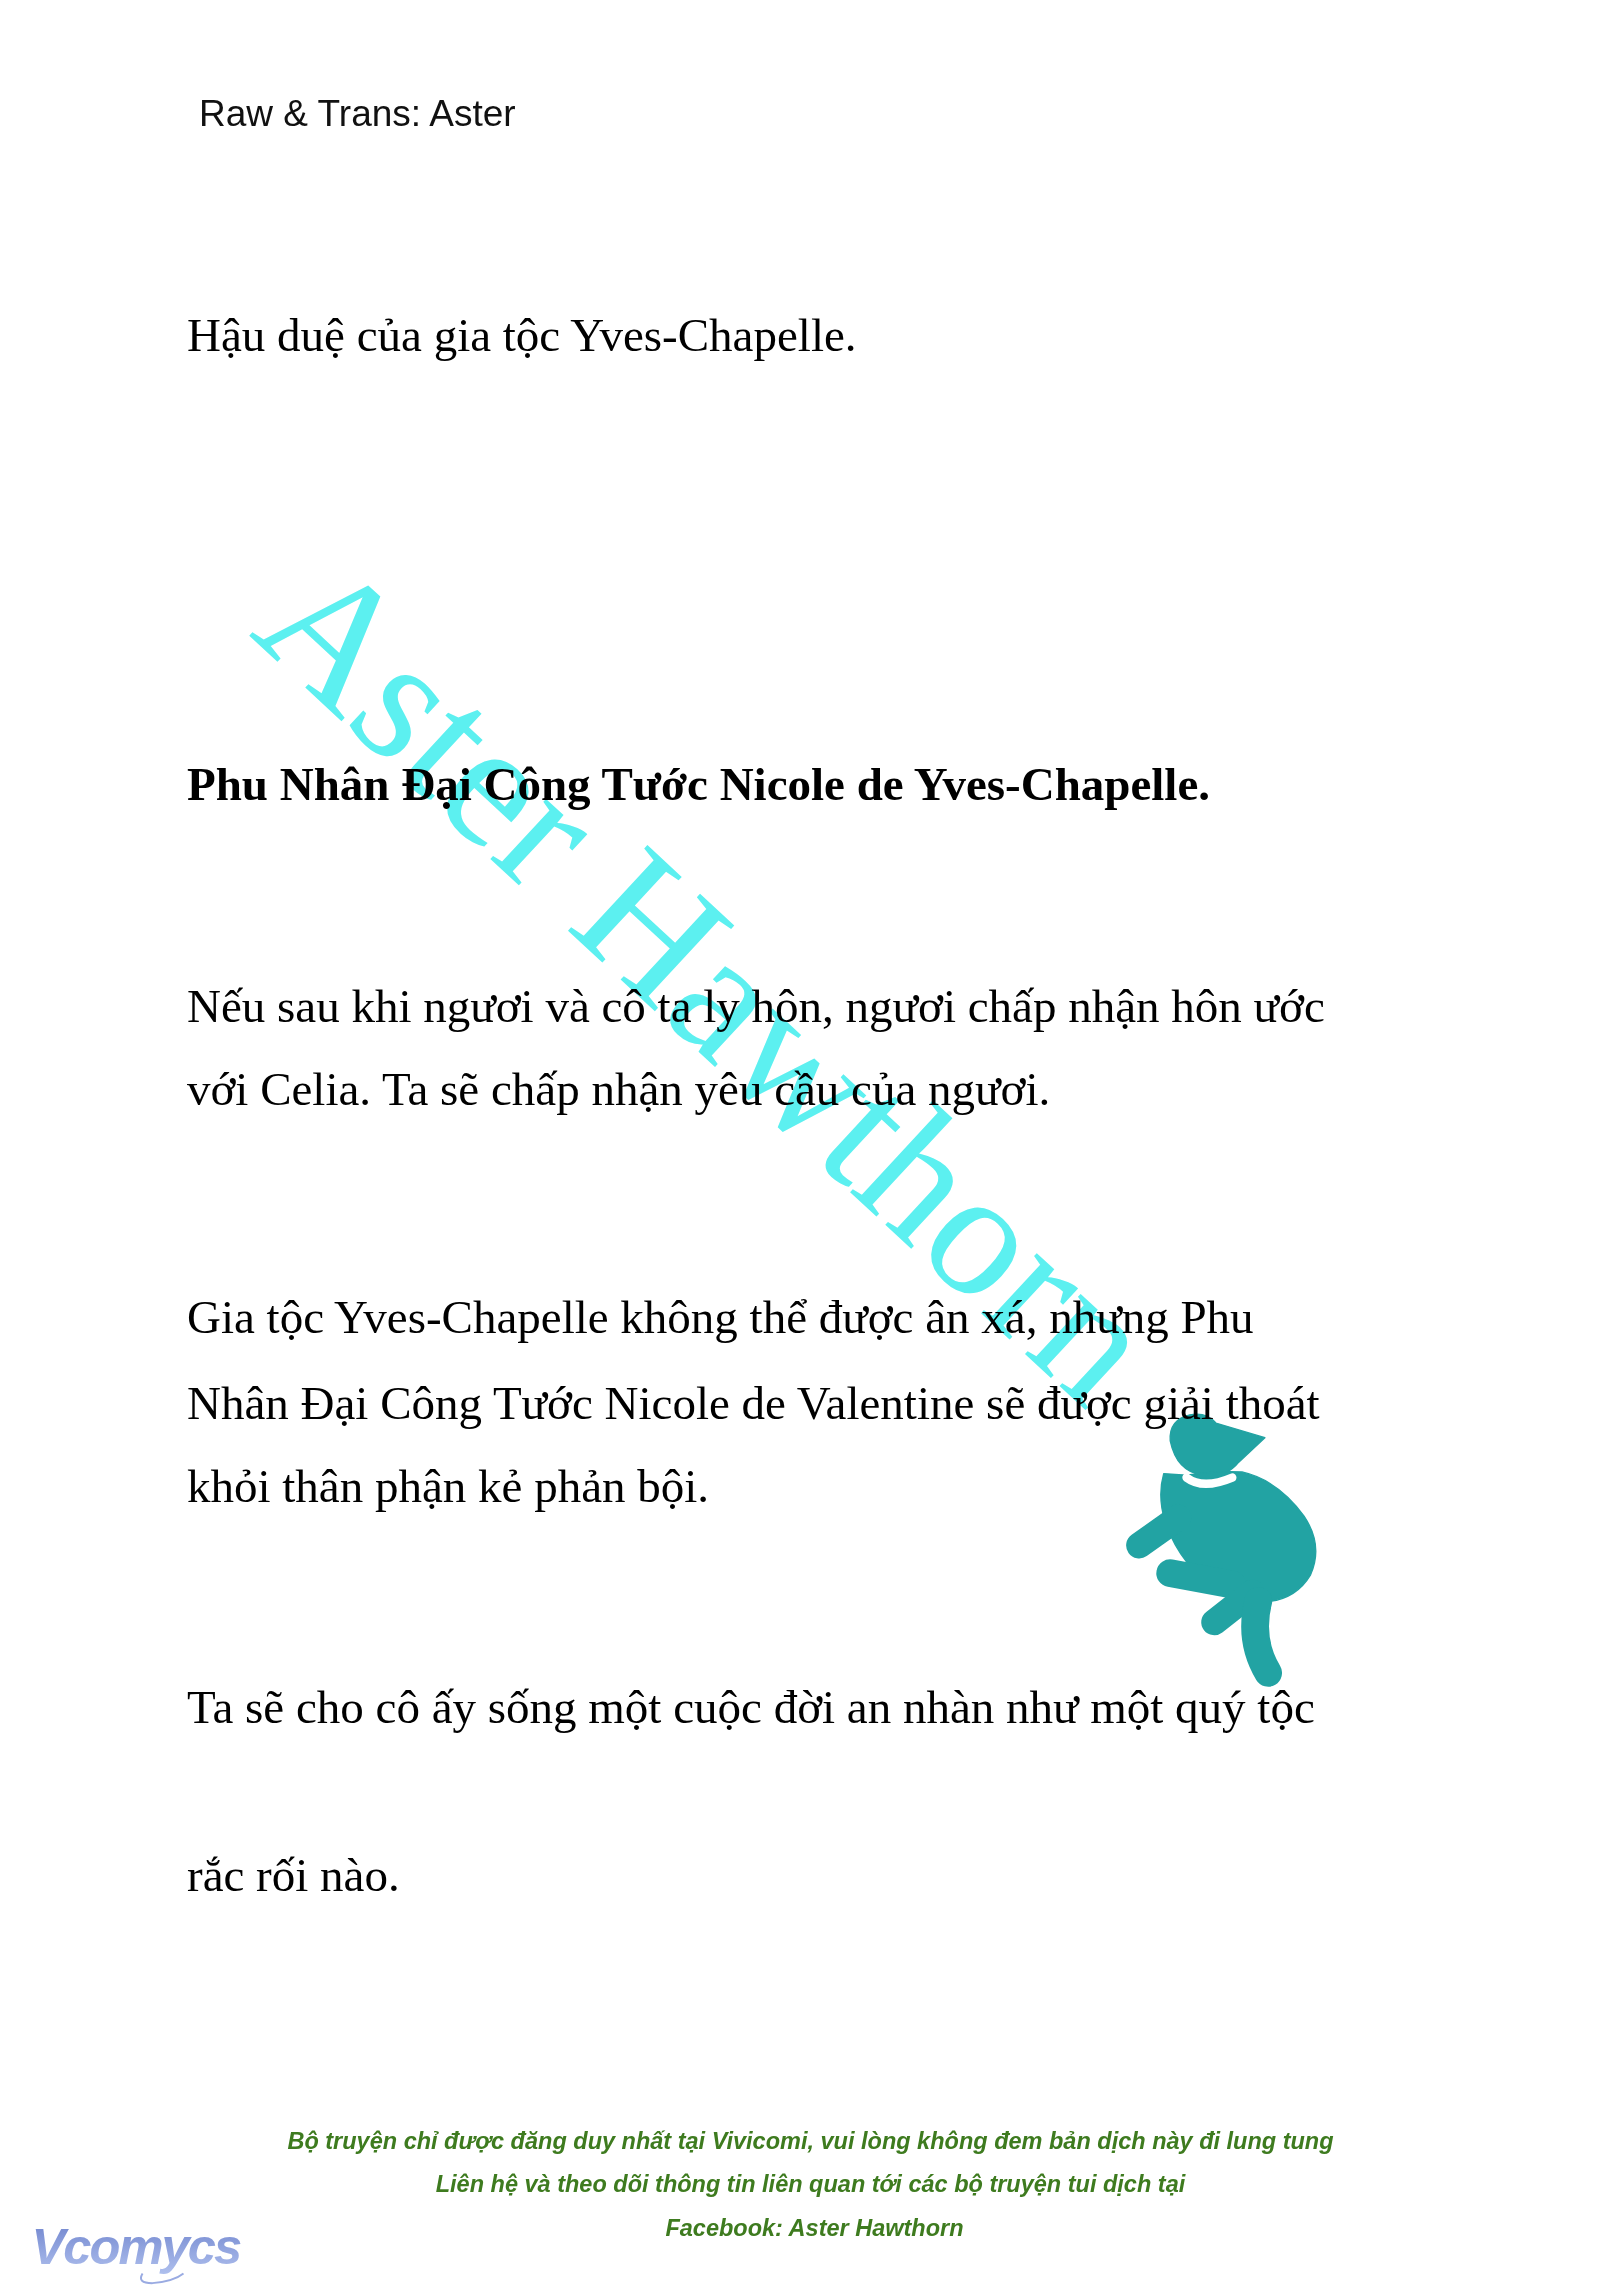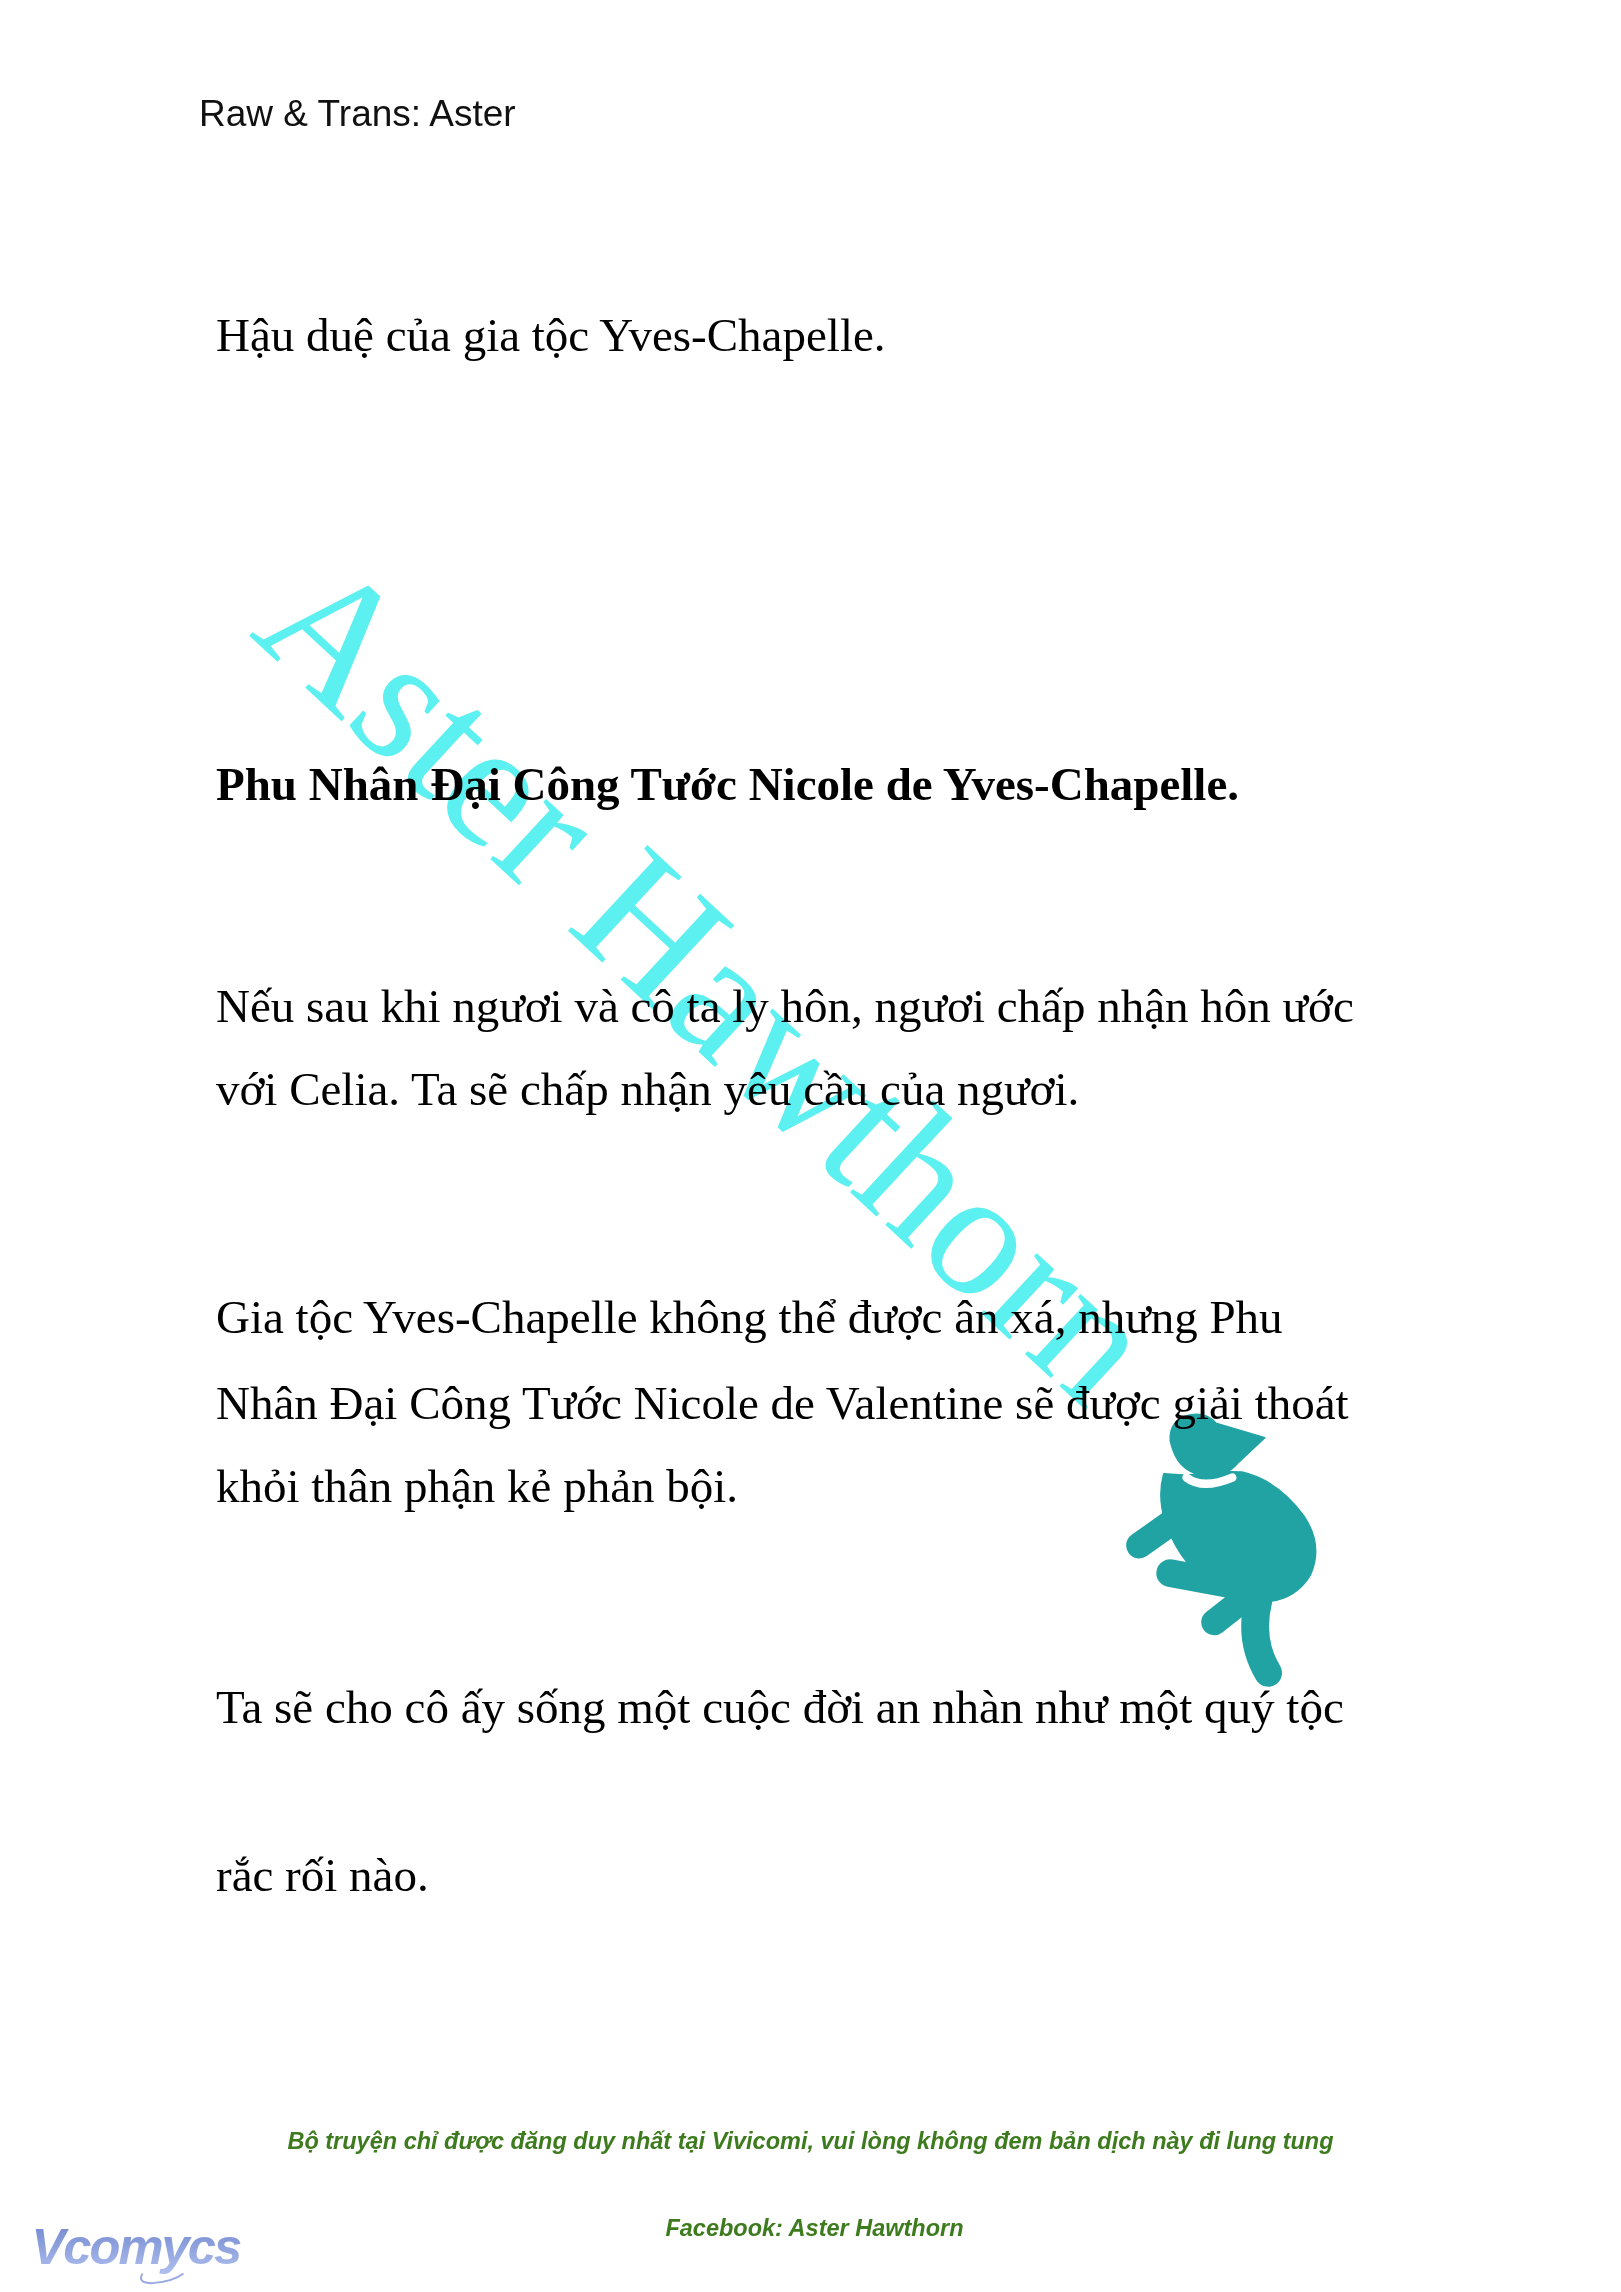--- a/index.html
+++ b/index.html
@@ -15,21 +15,21 @@
     left: 199px;
     top: 100px;
     font-family: "Liberation Sans", sans-serif;
     font-size: 37px;
     line-height: 27.4px;
     color: #111111;
     white-space: nowrap;
   }
   .body-line {
     position: absolute;
-    left: 216px;
+    left: 187px;
     font-family: "Liberation Serif", serif;
     font-size: 47px;
     line-height: 47px;
     color: #000000;
     white-space: nowrap;
     z-index: 3;
   }
   .footer-line {
     position: absolute;
     left: 0;
@@ -100,20 +100,21 @@
   <div class="body-line" style="top:1066px;">với Celia. Ta sẽ chấp nhận yêu cầu của ngươi.</div>
 
   <div class="body-line" style="top:1380px;">Nhân Đại Công Tước Nicole de Valentine sẽ được giải thoát</div>
   <div class="body-line" style="top:1294px;">Gia tộc Yves-Chapelle không thể được ân xá, nhưng Phu</div>
   <div class="body-line" style="top:1463px;">khỏi thân phận kẻ phản bội.</div>
 
   <div class="body-line" style="top:1684px;text-align:center;">Ta sẽ cho cô ấy sống một cuộc đời an nhàn như một quý tộc</div>
   <div class="body-line" style="top:1852px;">rắc rối nào.</div>
 
   <div class="footer-line" style="top:2082px; color:#3E7B1F;">Bộ truyện chỉ được đăng duy nhất tại Vivicomi, vui lòng không đem bản dịch này đi lung tung</div>
+  <div class="footer-line" style="top:2125px; color:#3E7B1F;">Liên hệ và theo dõi thông tin liên quan tới các bộ truyện tui dịch tại</div>
   <div class="footer-line" style="top:2169px; color:#3E7B1F; padding-left:4px;">Facebook: Aster Hawthorn</div>
 
   <svg class="logo" viewBox="0 0 240 80" xmlns="http://www.w3.org/2000/svg">
     <defs>
       <linearGradient id="logoGrad" x1="0" y1="0" x2="0" y2="1">
         <stop offset="0" stop-color="#6D82CC"></stop>
         <stop offset="1" stop-color="#AFC0EE"></stop>
       </linearGradient>
     </defs>
     <text x="4" y="54" font-family="Liberation Sans, sans-serif" font-weight="bold" font-style="italic" font-size="52" letter-spacing="-2" fill="url(#logoGrad)">Vcomycs</text>

